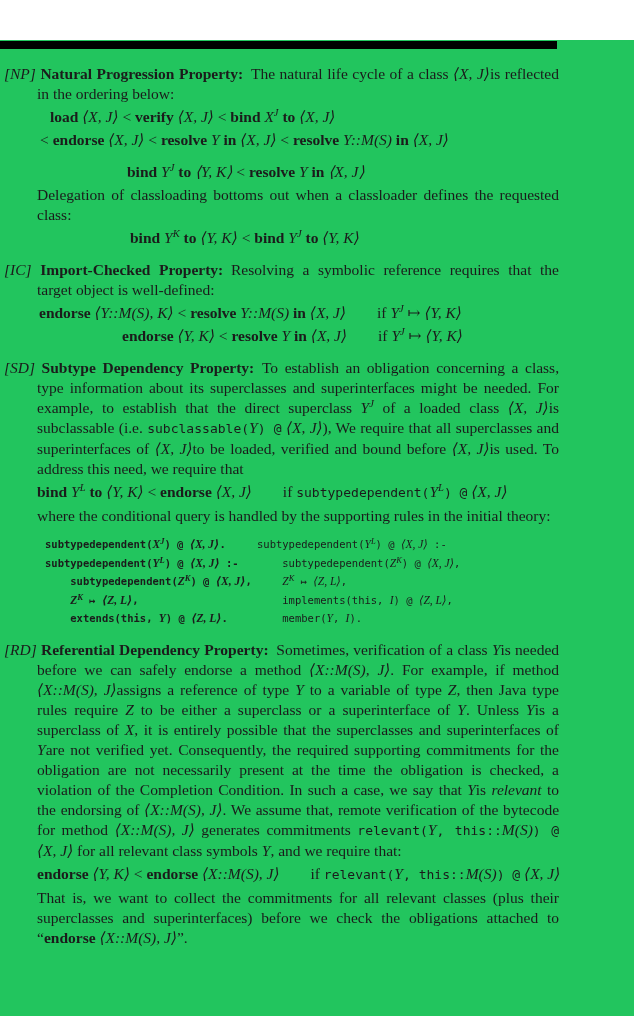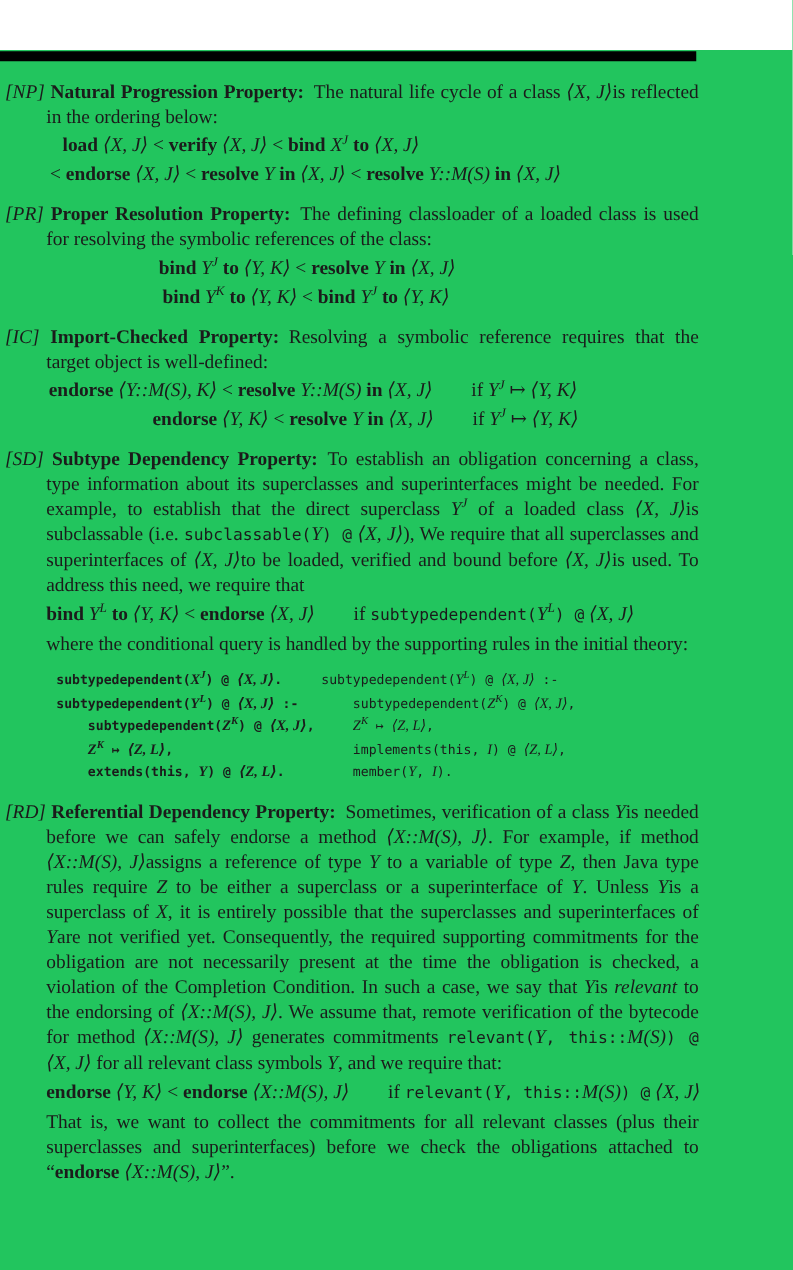--- a/index.html
+++ b/index.html
@@ -47,22 +47,22 @@
 
 <div class="page">
   <div class="rule rule-top"></div>
   <div class="content">
       <div class="section">
         <div class="para first"><span class="sec-label">[NP]</span> <span class="sec-title">Natural Progression Property:</span> <span>The natural life cycle of a class </span><span class="r-m">⟨X, J⟩</span><span>is reflected in the ordering below:</span></div>
         <div class="eq" style="margin-left: 13px;"><span class="r-b">load </span><span class="r-m">⟨X, J⟩</span><span> &lt; </span><span class="r-b">verify </span><span class="r-m">⟨X, J⟩</span><span> &lt; </span><span class="r-b">bind </span><span class="r-m">X</span><span class="r-ms">J</span><span class="r-b"> to </span><span class="r-m">⟨X, J⟩</span></div>
         <div class="eq" style="margin-left: 3px;"><span>&lt; </span><span class="r-b">endorse </span><span class="r-m">⟨X, J⟩</span><span> &lt; </span><span class="r-b">resolve </span><span class="r-m">Y</span><span class="r-b"> in </span><span class="r-m">⟨X, J⟩</span><span> &lt; </span><span class="r-b">resolve </span><span class="r-m">Y::M(S)</span><span class="r-b"> in </span><span class="r-m">⟨X, J⟩</span></div>
       </div>
       <div class="section">
-        <div class="para first"><span class="sec-label">[PR]</span> <span class="sec-title">Proper Resolution Property:</span> <span>The defining classloader of a loaded class is used for resolving the symbolic references of the class:</span></div>
-        <div class="eq" style="margin-left: 90px;"><span class="r-b">bind </span><span class="r-m">Y</span><span class="r-ms">J</span><span class="r-b"> to </span><span class="r-m">⟨Y, K⟩</span><span> &lt; </span><span class="r-b">resolve </span><span class="r-m">Y</span><span class="r-b"> in </span><span class="r-m">⟨X, J⟩</span></div>
+        <div class="eq" style="margin-left: 90px; font-family: Liberation Serif, serif;"><span class="r-b">bind </span><span class="r-m">Y</span><span class="r-ms">J</span><span class="r-b"> to </span><span class="r-m">⟨Y, K⟩</span><span> &lt; </span><span class="r-b">resolve </span><span class="r-m">Y</span><span class="r-b"> in </span><span class="r-m">⟨X, J⟩</span></div>
+        <div class="para"><span>Delegation of classloading bottoms out when a classloader defines the requested class:</span></div>
         <div class="eq" style="margin-left: 93px;"><span class="r-b">bind </span><span class="r-m">Y</span><span class="r-ms">K</span><span class="r-b"> to </span><span class="r-m">⟨Y, K⟩</span><span> &lt; </span><span class="r-b">bind </span><span class="r-m">Y</span><span class="r-ms">J</span><span class="r-b"> to </span><span class="r-m">⟨Y, K⟩</span></div>
       </div>
       <div class="section">
         <div class="para first"><span class="sec-label">[IC]</span> <span class="sec-title">Import-Checked Property:</span> <span>Resolving a symbolic reference requires that the target object is well-defined:</span></div>
         <div class="eq" style="margin-left: 2px;"><span class="r-b">endorse </span><span class="r-m">⟨Y::M(S), K⟩</span><span> &lt; </span><span class="r-b">resolve </span><span class="r-m">Y::M(S)</span><span class="r-b"> in </span><span class="r-m">⟨X, J⟩</span><span>  if </span><span class="r-m">Y</span><span class="r-ms">J</span><span> ↦ </span><span class="r-m">⟨Y, K⟩</span></div>
         <div class="eq" style="margin-left: 85px;"><span class="r-b">endorse </span><span class="r-m">⟨Y, K⟩</span><span> &lt; </span><span class="r-b">resolve </span><span class="r-m">Y</span><span class="r-b"> in </span><span class="r-m">⟨X, J⟩</span><span>  if </span><span class="r-m">Y</span><span class="r-ms">J</span><span> ↦ </span><span class="r-m">⟨Y, K⟩</span></div>
       </div>
       <div class="section">
         <div class="para first"><span class="sec-label">[SD]</span> <span class="sec-title">Subtype Dependency Property:</span> <span>To establish an obligation concerning a class, type information about its superclasses and superinterfaces might be needed. For example, to establish that the direct superclass </span><span class="r-m">Y</span><span class="r-ms">J</span><span> of a loaded class </span><span class="r-m">⟨X, J⟩</span><span>is subclassable (i.e. </span><span class="r-c">subclassable(</span><span class="r-m">Y</span><span class="r-c">) @</span><span> </span><span class="r-m">⟨X, J⟩</span><span>), We require that all superclasses and superinterfaces of </span><span class="r-m">⟨X, J⟩</span><span>to be loaded, verified and bound before </span><span class="r-m">⟨X, J⟩</span><span>is used. To address this need, we require that</span></div>
         <div class="eq" style="margin-left: 0px;"><span class="r-b">bind </span><span class="r-m">Y</span><span class="r-ms">L</span><span class="r-b"> to </span><span class="r-m">⟨Y, K⟩</span><span> &lt; </span><span class="r-b">endorse </span><span class="r-m">⟨X, J⟩</span><span>  if </span><span class="r-c">subtypedependent(</span><span class="r-m">Y</span><span class="r-ms">L</span><span class="r-c">) @</span><span> </span><span class="r-m">⟨X, J⟩</span></div>

